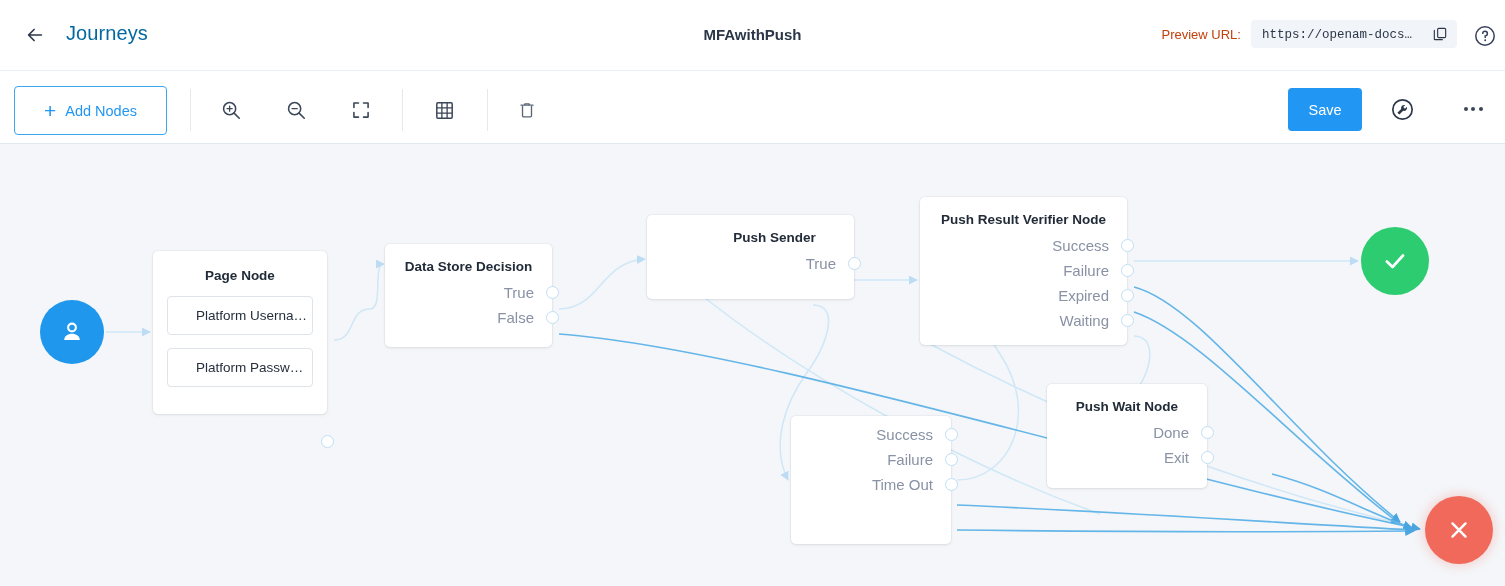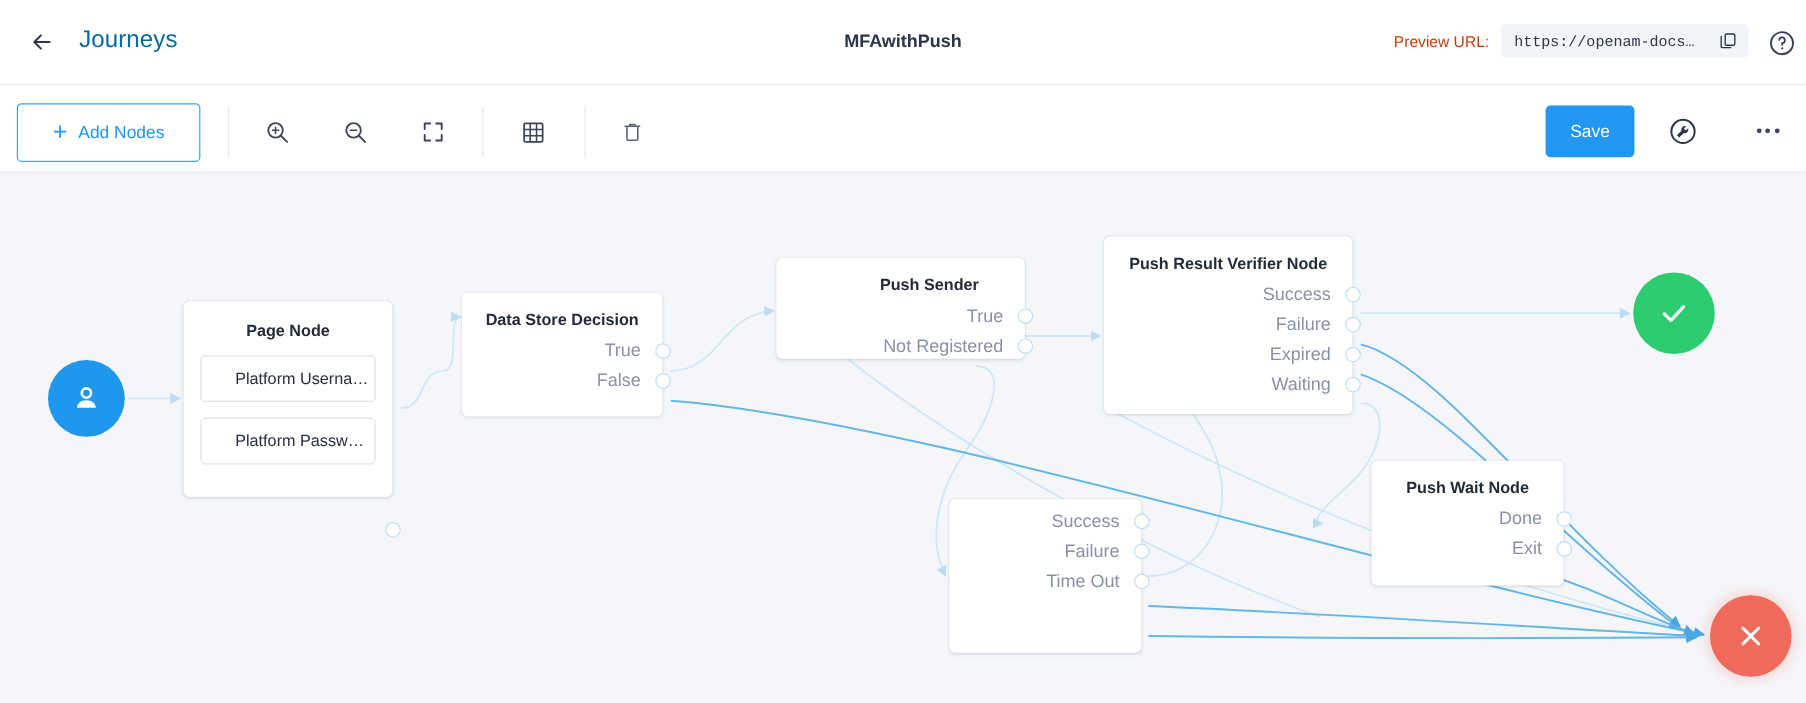--- a/index.html
+++ b/index.html
@@ -88,21 +88,21 @@
   .field{
     margin:13px 14px 0 14px;height:39px;border:1px solid #dfe4ea;border-radius:4px;
     display:flex;align-items:center;padding-left:28px;font-size:13.5px;color:#262f3d;
     box-sizing:border-box;overflow:hidden;white-space:nowrap;cursor:pointer;
   }
   #node-page .page-port{position:absolute;right:-7px;top:190px;}
 
   #node-dsd{left:385px;top:100px;width:167px;height:103px;}
   #node-push-sender{left:647px;top:71px;width:159px;height:84px;padding-left:48px;}
   #node-prvn{left:920px;top:53px;width:207px;height:148px;}
-  #node-wait{left:1143px;top:240px;width:160px;height:104px;}
+  #node-wait{left:1047px;top:240px;width:160px;height:104px;}
   #node-reg{left:791px;top:272px;width:160px;height:128px;}
 
   
   .terminal{position:absolute;border-radius:50%;display:flex;align-items:center;justify-content:center;cursor:pointer;}
   #term-success{left:1361px;top:83px;width:68px;height:68px;background:#2ecc71;}
   #term-failure{left:1425px;top:352px;width:68px;height:68px;background:#f1695b;
     box-shadow:0 0 10px 3px rgba(241,105,91,.22);}
   #start-node{left:40px;top:156px;width:64px;height:64px;border-radius:50%;background:#1e97ec;
     display:flex;align-items:center;justify-content:center;cursor:pointer;position:absolute;}
 </style>
@@ -286,24 +286,20 @@
       </div>
     </div>
 
     <div class="node" id="node-push-sender">
       <div class="title">Push Sender</div>
       <div class="outs">
         <div class="out">
           <span>True</span>
           <span class="port"></span>
         </div>
-        <div class="out">
-          <span>Not Registered</span>
-          <span class="port"></span>
-        </div>
       </div>
     </div>
 
     <div class="node" id="node-prvn">
       <div class="title">Push Result Verifier Node</div>
       <div class="outs">
         <div class="out">
           <span>Success</span>
           <span class="port"></span>
         </div>

